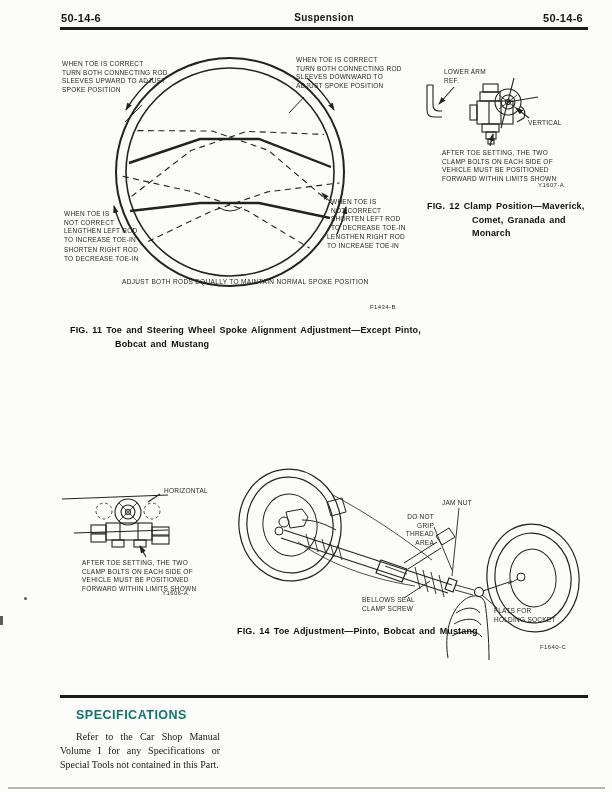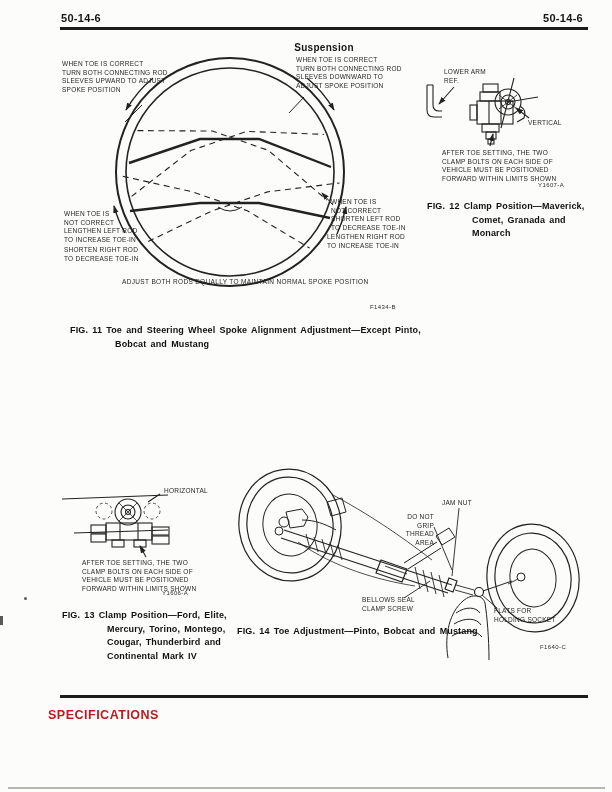--- a/index.html
+++ b/index.html
@@ -4,21 +4,21 @@
 <style>
   html,body{margin:0;padding:0;background:#e8e6e1;}
   .page{position:relative;width:612px;height:792px;background:#fcfcfa;overflow:hidden;
         font-family:"Liberation Sans",sans-serif;color:#1c1c1c;}
   .hdr-text{position:absolute;top:12px;font:bold 11px "Liberation Sans",sans-serif;color:#151515;letter-spacing:.3px;}
   .rule{position:absolute;background:#1b1b1b;}
   .anno{position:absolute;font:6.5px/1.32 "Liberation Sans",sans-serif;letter-spacing:.25px;color:#1f1f1f;white-space:pre-line;}
   .code{position:absolute;font:6px "Liberation Sans",sans-serif;letter-spacing:.4px;color:#2a2a2a;}
   .cap{position:absolute;font:bold 9px/1.5 "Liberation Sans",sans-serif;color:#101010;white-space:pre-line;word-spacing:1.5px;letter-spacing:.15px;}
   .hang{padding-left:45px;text-indent:-45px;}
-  .spec-head{position:absolute;left:48px;top:708px;font:bold 12.5px "Liberation Sans",sans-serif;letter-spacing:.5px;color:#b91c1c;}
+  .spec-head{position:absolute;left:76px;top:708px;font:bold 12.5px "Liberation Sans",sans-serif;letter-spacing:.5px;color:#0f766e;}
   .spec-body{position:absolute;left:60px;top:730px;width:160px;font:10px/1.38 "Liberation Serif",serif;
              color:#191919;text-align:justify;text-indent:16px;}
   .artifact{position:absolute;background:#5a5a57;}
   svg{position:absolute;left:0;top:0;}
 </style>
 </head>
 <body>
 
 <div class="page">
 
@@ -157,21 +157,21 @@
       <g stroke-width=".9">
         <path d="M459,508 L452,576"></path>
         <path d="M434,527 L452,570"></path>
         <path d="M404,598 L430,581"></path>
         <path d="M497,608 L482,595"></path>
       </g>
     </g>
   </svg>
 
   <div class="hdr-text" style="left:61px;">50-14-6</div>
-  <div class="hdr-text" style="left:60px;width:528px;text-align:center;font-size:10px;margin-top:30px;">Suspension</div>
+  <div class="hdr-text" style="left:60px;width:528px;text-align:center;font-size:10px;">Suspension</div>
   <div class="hdr-text" style="left:543px;">50-14-6</div>
   <div class="rule" style="left:60px;top:27px;width:528px;height:2.5px;"></div>
 
   <div class="anno" style="left:62px;top:60px;">WHEN TOE IS CORRECT
 TURN BOTH CONNECTING ROD
 SLEEVES UPWARD TO ADJUST
 SPOKE POSITION</div>
   <div class="anno" style="left:296px;top:56px;">WHEN TOE IS CORRECT
 TURN BOTH CONNECTING ROD
 SLEEVES DOWNWARD TO
@@ -204,35 +204,32 @@
   <div class="cap hang" style="left:427px;top:200px;width:170px;">FIG. 12 Clamp Position—Maverick,
 Comet, Granada and
 Monarch</div>
 
   <div class="anno" style="left:164px;top:487px;">HORIZONTAL</div>
   <div class="anno" style="left:82px;top:559px;">AFTER TOE SETTING, THE TWO
 CLAMP BOLTS ON EACH SIDE OF
 VEHICLE MUST BE POSITIONED
 FORWARD WITHIN LIMITS SHOWN</div>
   <div class="code" style="left:162px;top:590px;">Y1606-A</div>
-  <div class="cap hang" style="left:62px;top:609px;width:195px;">FIG. 13 Clamp Position—Ford, Elite,
-Mercury, Torino, Montego,
-Cougar, Thunderbird and
-Continental Mark IV</div>
 
   <div class="anno" style="left:442px;top:499px;">JAM NUT</div>
   <div class="anno" style="left:396px;top:513px;text-align:right;width:38px;">DO NOT GRIP
 THREAD AREA</div>
   <div class="anno" style="left:362px;top:596px;">BELLOWS SEAL
 CLAMP SCREW</div>
   <div class="anno" style="left:494px;top:607px;">FLATS FOR
 HOLDING SOCKET</div>
   <div class="code" style="left:540px;top:644px;">F1640-C</div>
   <div class="cap" style="left:237px;top:625px;width:330px;">FIG. 14 Toe Adjustment—Pinto, Bobcat and Mustang</div>
 
   <div class="rule" style="left:60px;top:695px;width:528px;height:2.5px;"></div>
   <div class="spec-head">SPECIFICATIONS</div>
+  <div class="spec-body">Refer to the Car Shop Manual Volume I for any Specifications or Special Tools not contained in this Part.</div>
 
   <div class="artifact" style="left:24px;top:597px;width:3px;height:3px;border-radius:50%;"></div>
   <div class="artifact" style="left:0;top:616px;width:3px;height:9px;"></div>
   <div class="artifact" style="left:8px;top:787px;width:597px;height:1.5px;background:#b8b6b0;"></div>
 
 </div>
 
 </body></html>

